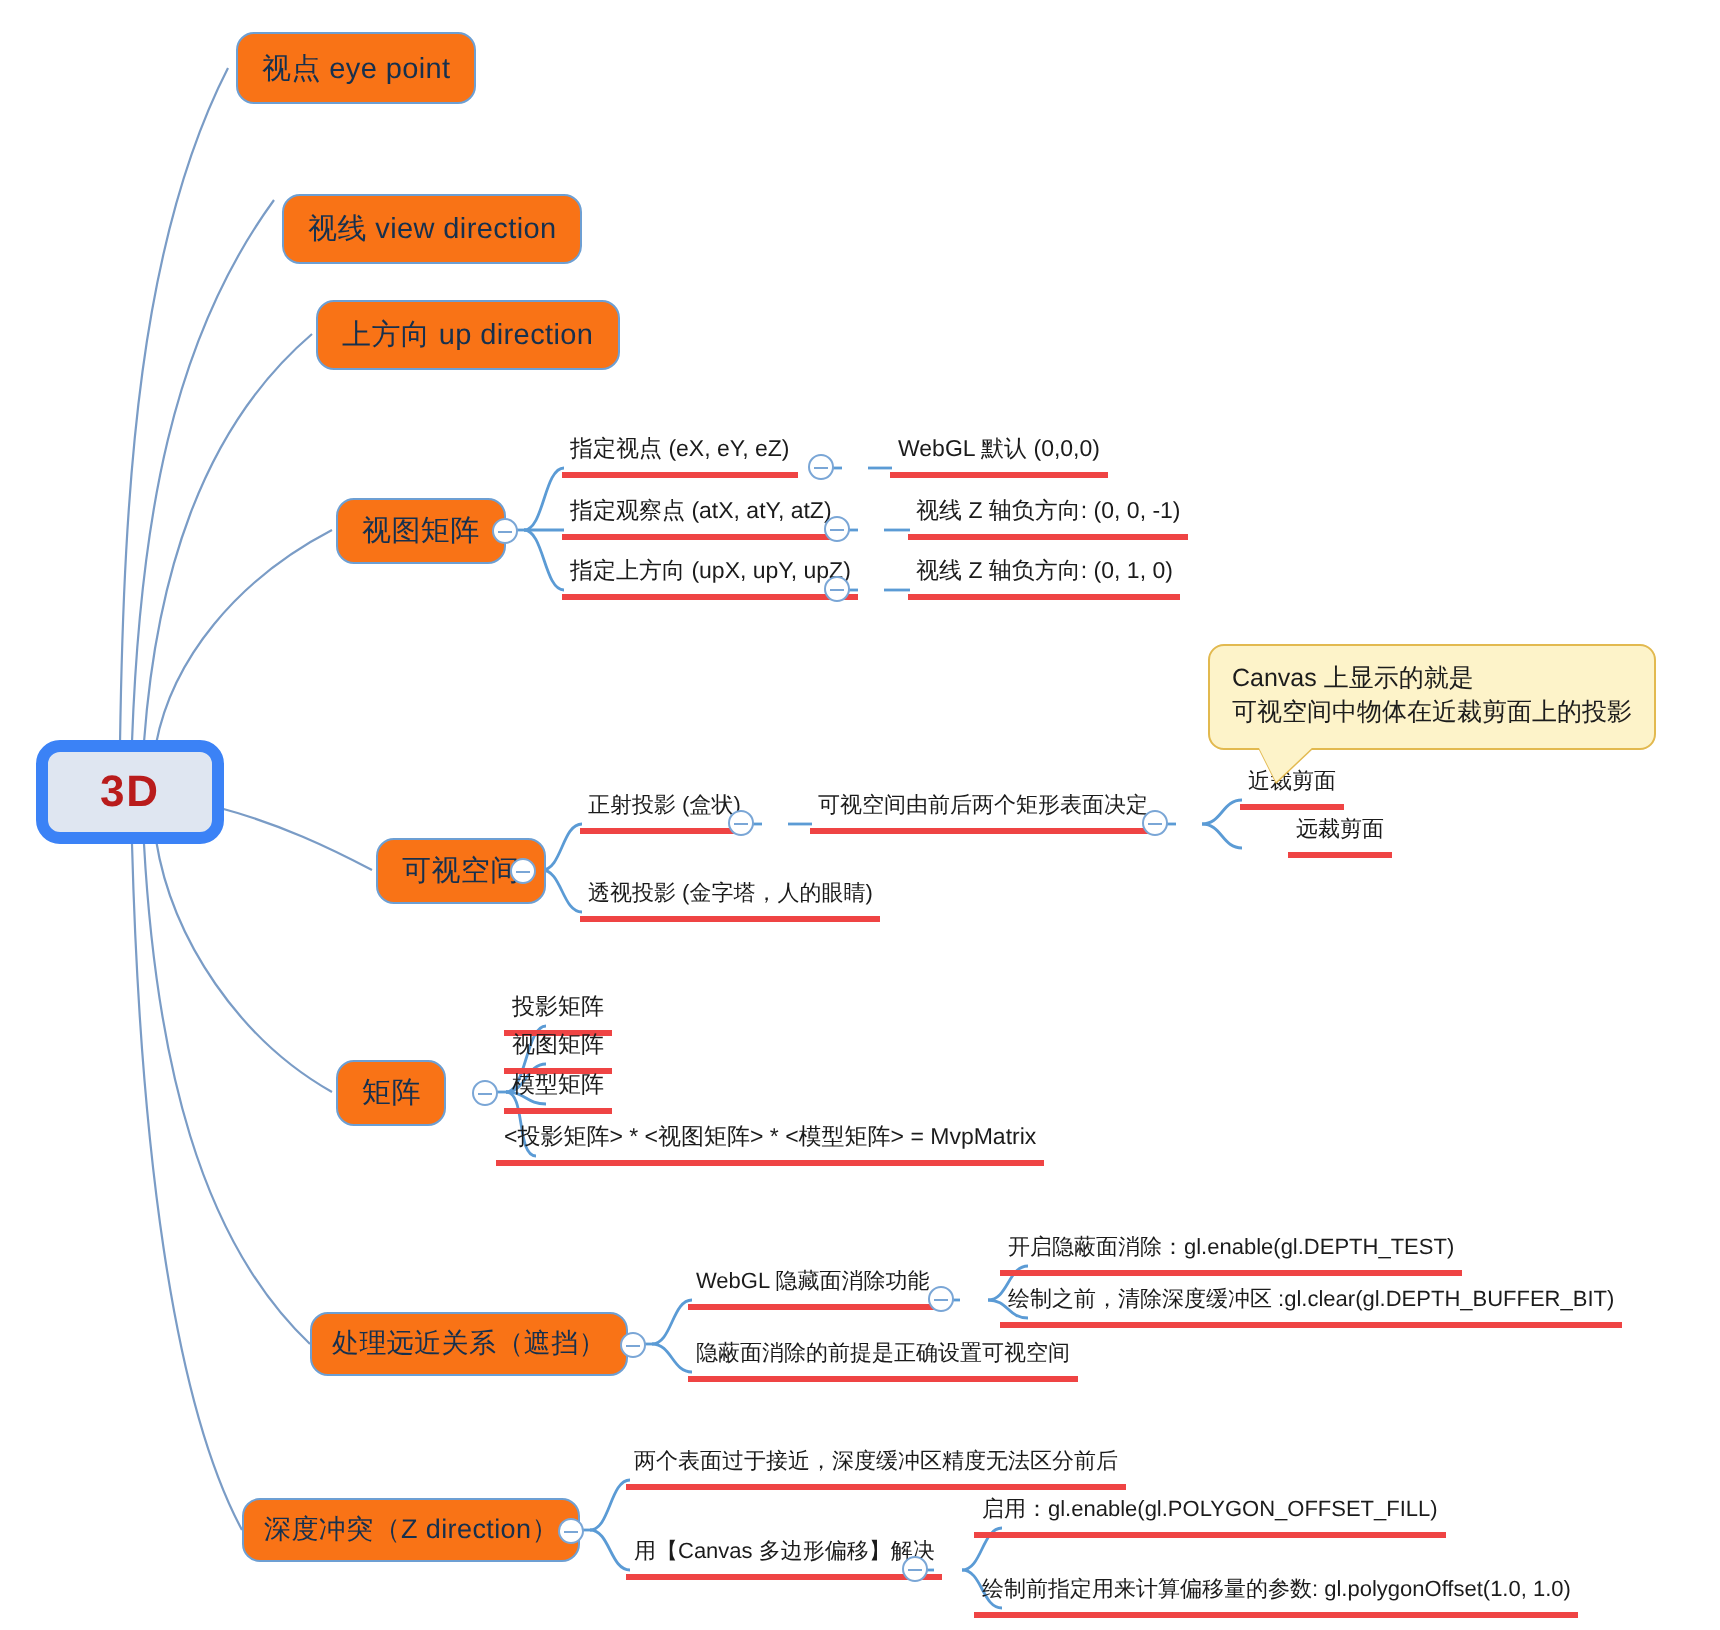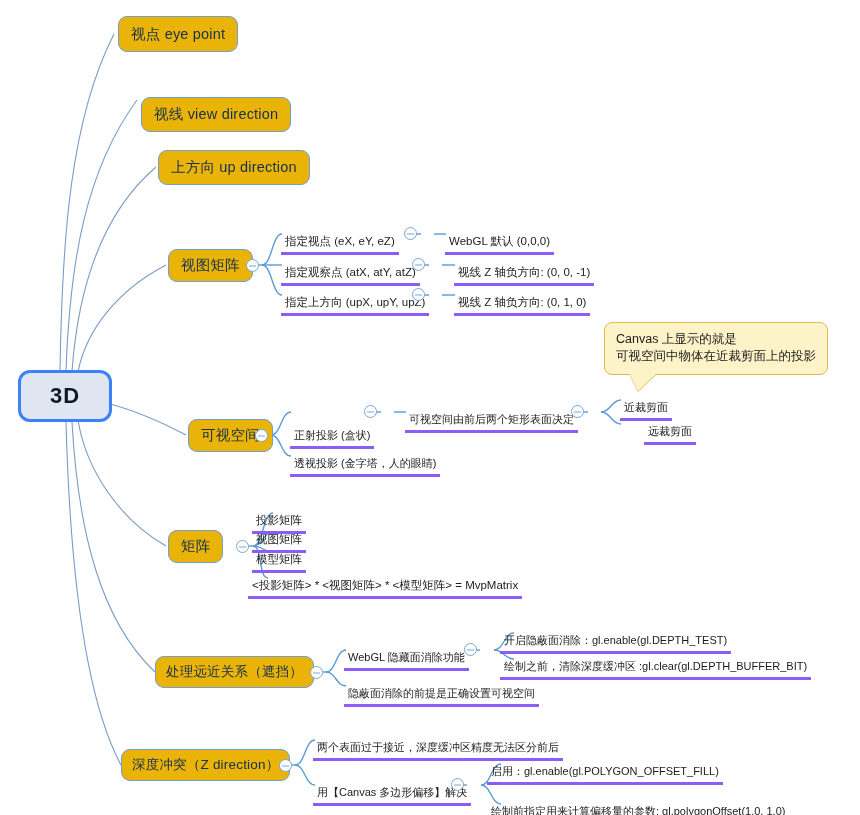--- a/index.html
+++ b/index.html
@@ -10,51 +10,50 @@
     overflow:hidden;
     position:relative;
   }
   #canvas{position:absolute;left:0;top:0;width:860px;height:815px;}
   svg.links{position:absolute;left:0;top:0;width:860px;height:815px;pointer-events:none;}
 
   
   .node{
     position:absolute;
     box-sizing:border-box;
-    background:#eab308;
+    background:#f97316;
     border:1.5px solid #6d9fd3;
     border-radius:9px;
     color:#16304e;
     display:flex;align-items:center;justify-content:center;
     white-space:nowrap;
     letter-spacing:.2px;
   }
   .node.root{
     background:#dfe6f1;
-    border:3px solid #3b82f6;
+    border:6px solid #3b82f6;
     border-radius:12px;
     font-size:22px;
     font-weight:bold;
-    color:#0f172a;
+    color:#b91c1c;
     letter-spacing:1px;
   }
   .node.lvl1{font-size:14.5px;padding:0 12px;}
   .node.lvl1b{font-size:13.5px;padding:0 10px;}
 
   
   .leaf{
     position:absolute;
     box-sizing:border-box;
     font-size:11.5px;
     color:#1b1b1b;
     white-space:nowrap;
     padding:0 4px 3px 4px;
-    border-bottom:3px solid #8b5cf6;
+    border-bottom:3px solid #ef4444;
     line-height:15px;
-    margin-top:16px;
   }
   .leaf.small{font-size:11px;}
 
   
   .toggle{
     position:absolute;
     width:13px;height:13px;
     border:1px solid #7aa6d6;
     border-radius:50%;
     background:#ffffff;
@@ -217,21 +216,21 @@
   </div>
 
   <div class="leaf" style="left:281px;top:279px;">
     <span>指定上方向 (upX, upY, upZ)</span>
   </div>
   <div class="toggle" style="left:412px;top:288px;"></div>
   <div class="leaf" style="left:454px;top:279px;">
     <span>视线 Z 轴负方向: (0, 1, 0)</span>
   </div>
 
-  <div class="leaf small" style="left:290px;top:412px;">
+  <div class="leaf small" style="left:290px;top:396px;">
     <span>正射投影 (盒状)</span>
   </div>
   <div class="toggle" style="left:364px;top:405px;"></div>
   <div class="leaf small" style="left:405px;top:396px;">
     <span>可视空间由前后两个矩形表面决定</span>
   </div>
   <div class="toggle" style="left:571px;top:405px;"></div>
 
   <div class="leaf small" style="left:620px;top:384px;min-width:50px;">
     <span>近裁剪面</span>

